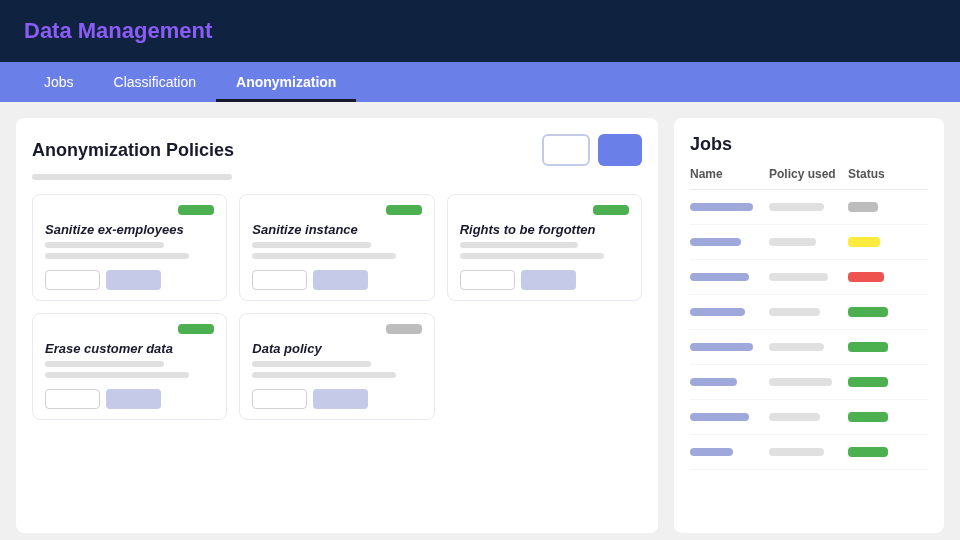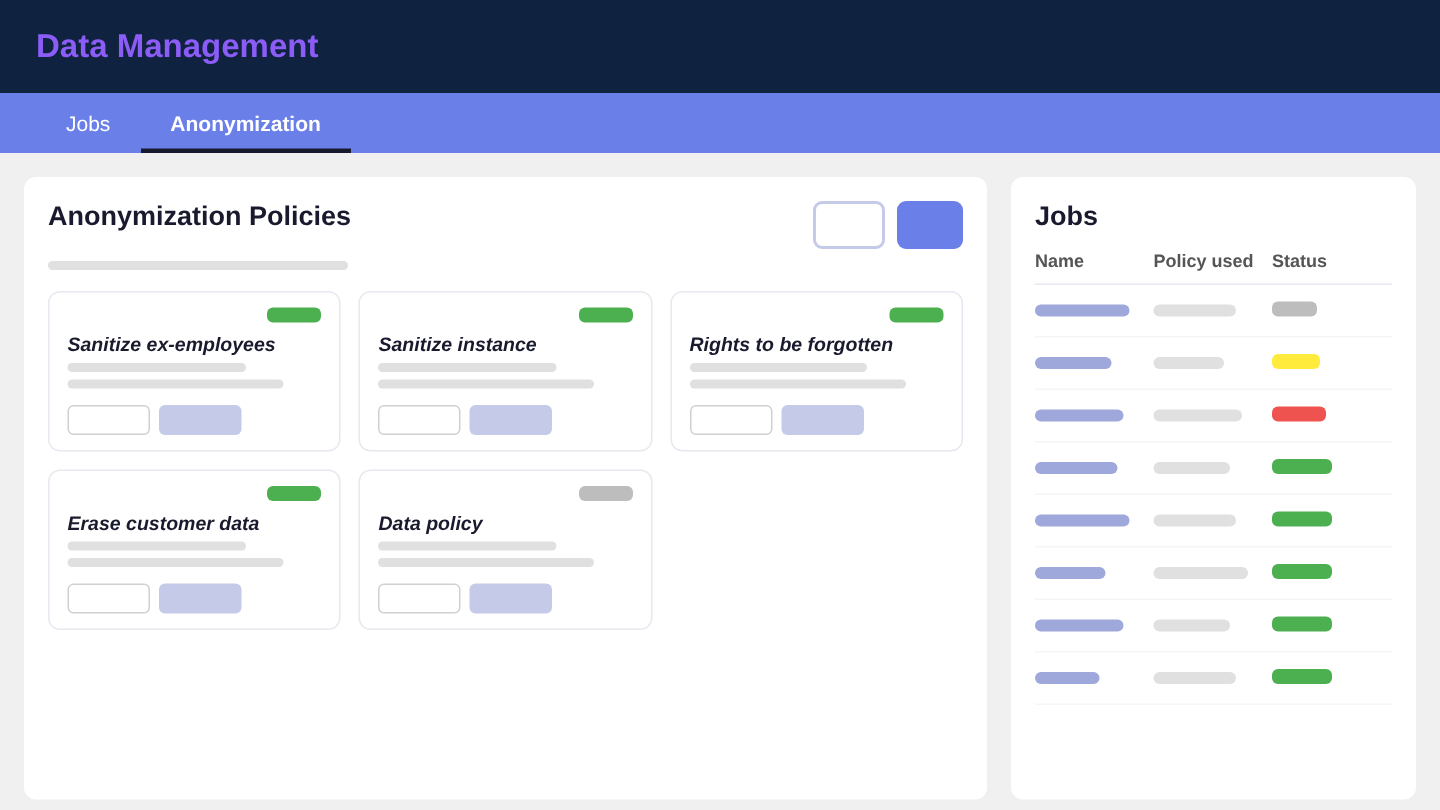--- a/index.html
+++ b/index.html
@@ -55,20 +55,21 @@
     .left-panel {
       background: white;
       border-radius: 8px;
       padding: 16px;
       flex: 1;
       overflow: hidden;
     }
     .panel-header {
       display: flex;
       justify-content: space-between;
+      align-items: center;
       margin-bottom: 8px;
     }
     .panel-title {
       font-size: 18px;
       font-weight: 700;
       color: #1a1a2e;
     }
     .header-buttons {
       display: flex;
       gap: 8px;
@@ -218,20 +219,23 @@
 </head>
 <body>
 
 <div class="header">
   <span class="header-title">Data Management</span>
 </div>
 
 <div class="nav-bar">
   <div class="nav-item">
     <span>Jobs</span>
+  </div>
+  <div class="nav-item">
+    <span>Classification</span>
   </div>
   <div class="nav-item active">
     <span>Anonymization</span>
   </div>
 </div>
 
 <div class="main-content">
 
   <div class="left-panel">
     <div class="panel-header">

